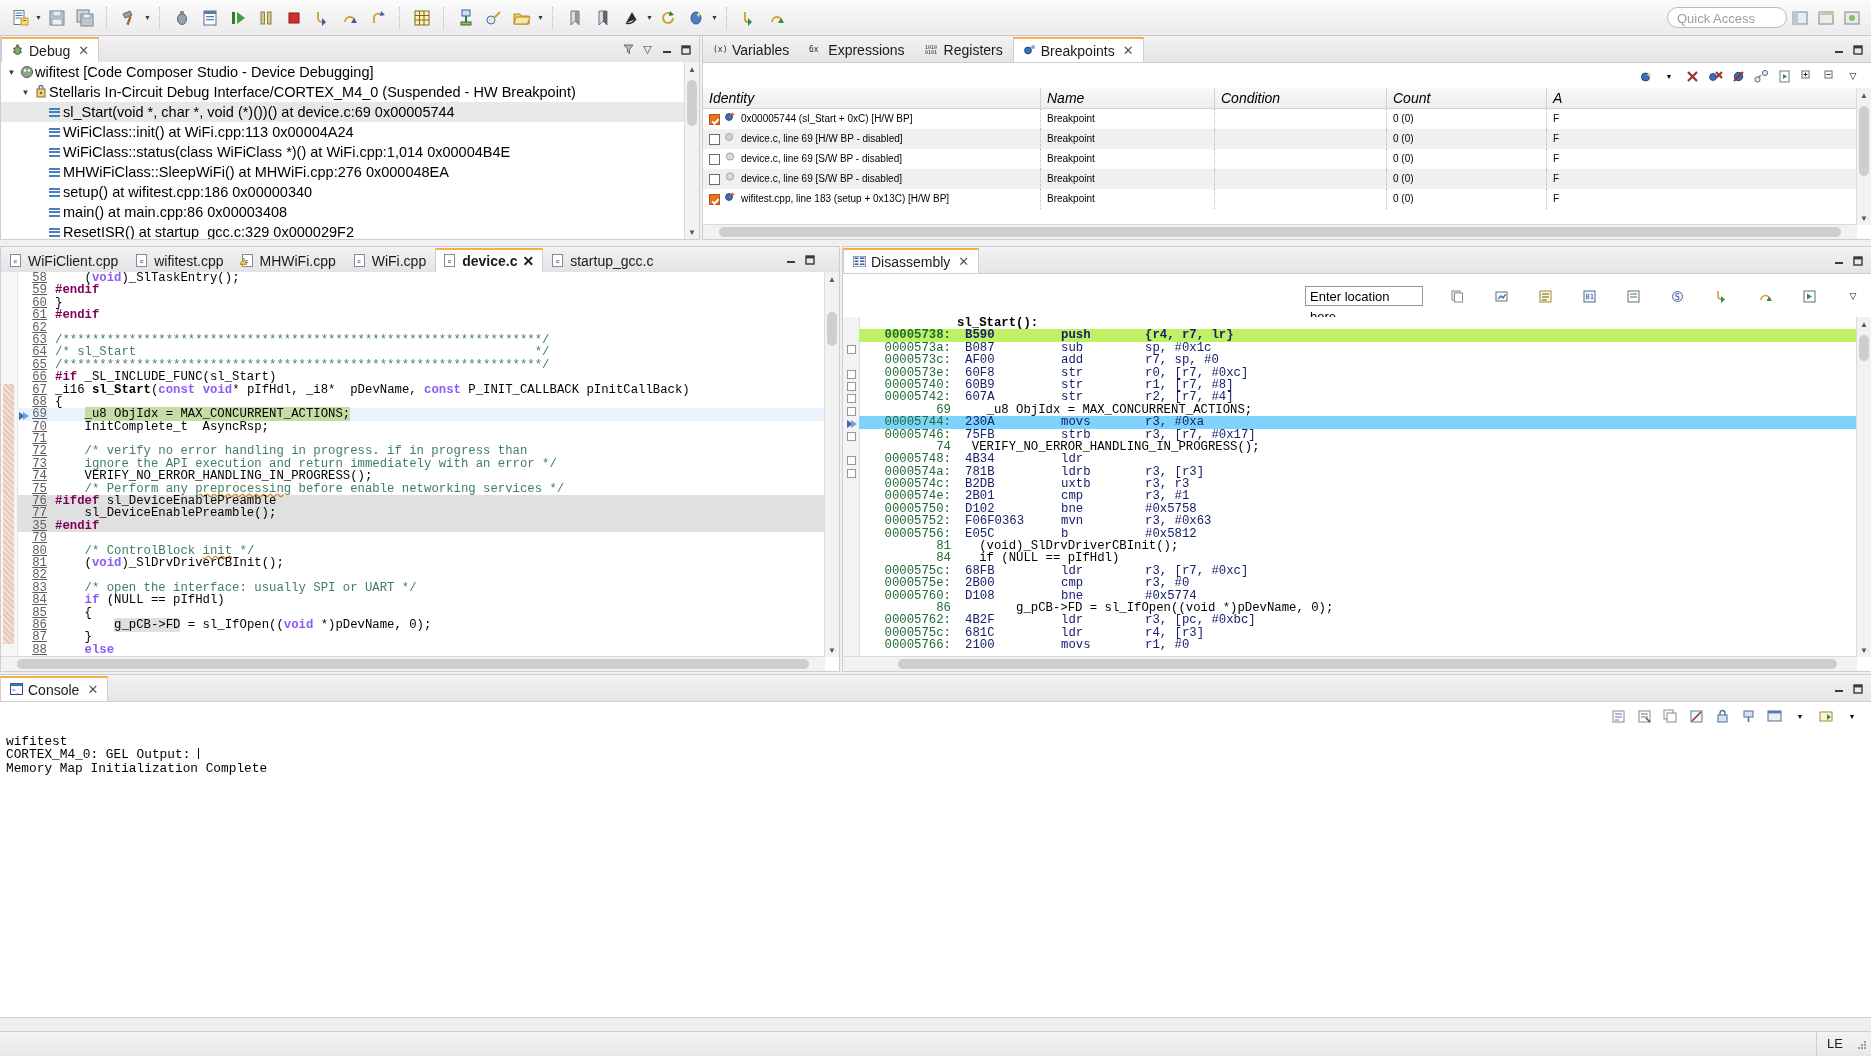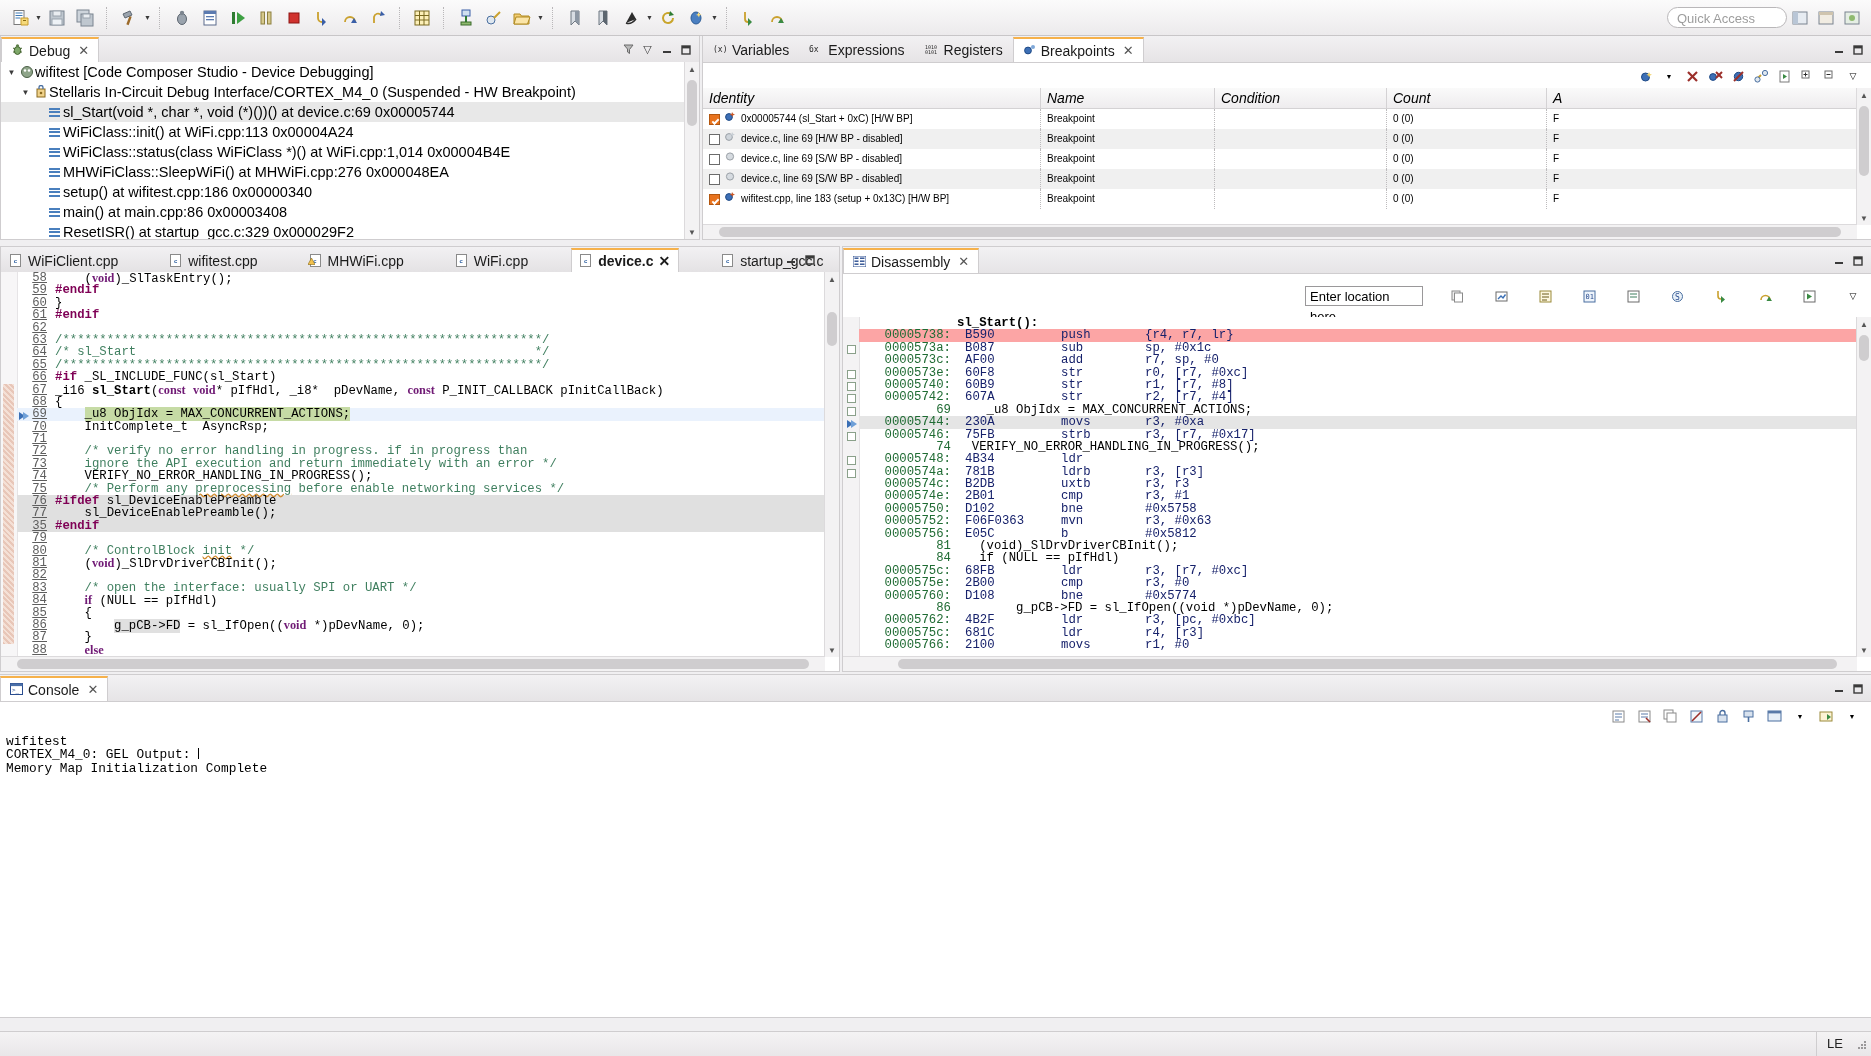--- a/index.html
+++ b/index.html
@@ -113,42 +113,42 @@
       border-left:2px solid #fff;border-bottom:2px solid #fff;transform:rotate(-45deg);}
   .bpico{width:13px;height:13px;flex:0 0 auto;}
   .hscroll{position:absolute;left:0;right:14px;bottom:0;height:14px;background:#f3f2f3;
            border-top:1px solid #dcdadc;}
   .hscroll .thumb{position:absolute;top:2px;bottom:2px;left:16px;right:16px;
            background:#cfcdcf;border-radius:5px;}
 
   
   #editor-panel{left:0;top:246px;width:840px;height:426px;border:1px solid #cfcdcf;}
   .ed-tabbar{height:25px;background:linear-gradient(#f2f1f3,#e4e2e4);
-    border-bottom:1px solid #cfcdcf;display:flex;align-items:flex-end;overflow:hidden;gap:34px;}
+    border-bottom:1px solid #cfcdcf;display:flex;align-items:flex-end;overflow:hidden;}
   .ed-tab{height:24px;display:flex;align-items:center;gap:5px;padding:0 8px;
     font-size:14px;color:#1b1b1b;border:1px solid transparent;border-bottom:none;
     box-sizing:border-box;white-space:nowrap;}
   .ed-tab.active{background:#fff;border-color:#cfcdcf;border-top:2px solid #f6b14b;font-weight:bold;}
   .filico{width:13px;height:14px;position:relative;display:inline-block;flex:0 0 auto;}
   .filico b{position:absolute;left:0;top:0;width:11px;height:13px;background:#fff;
      border:1px solid #8a8a8a;box-sizing:border-box;font-size:6px;color:#2d5fa0;
      text-align:center;line-height:13px;font-weight:bold;}
   #code-area{position:absolute;left:0;right:14px;top:25px;bottom:14px;overflow:hidden;
      background:#fff;}
   #marker-bar{position:absolute;left:0;top:0;bottom:0;width:16px;background:#f7f6f7;
      border-right:1px solid #e6e4e6;}
   .code-line{height:12.4px;display:flex;font-family:"Liberation Mono",monospace;
      font-size:12.3px;line-height:12.4px;white-space:pre;}
   .ln{width:34px;text-align:right;padding-right:4px;color:#5e5e5e;flex:0 0 auto;
       box-sizing:border-box;text-decoration:underline;}
   .ltxt{flex:1;padding-left:4px;}
   .hl-cur{background:#eaf2fd;}
   .hl-sel{background:#c6dba5;}
   .hl-gray{background:#e0e0e0;}
-  .kw{color:#701a75;font-weight:bold;font-family:Liberation Serif, serif;}
+  .kw{color:#8b5cf6;font-weight:bold;}
   .cm{color:#3f7f5f;}
   .pp{color:#7f0055;font-weight:bold;}
   .fn{font-weight:bold;}
   .sq{text-decoration:underline wavy #d08a2a;}
   #ed-hscroll{position:absolute;left:0;right:14px;bottom:0;height:14px;background:#f3f2f3;
      border-top:1px solid #dcdadc;}
   #ed-hscroll .thumb{position:absolute;top:2px;bottom:2px;left:16px;right:16px;
      background:#cfcdcf;border-radius:5px;}
 
   
@@ -158,22 +158,22 @@
      justify-content:flex-end;padding-right:8px;gap:4px;}
   #loc-input{width:118px;height:20px;border:1px solid #9a989a;background:#fff;
      font-size:13px;padding:0 4px;box-sizing:border-box;line-height:20px;color:#000;}
   .da-tb{width:20px;height:20px;display:flex;align-items:center;justify-content:center;margin-left:20px;}
   #disasm-body{position:absolute;left:0;right:14px;top:70px;bottom:14px;overflow:hidden;
      background:#fff;}
   #da-gutter{position:absolute;left:0;top:0;bottom:0;width:16px;background:#f4f3f4;
      border-right:1px solid #e3e1e3;}
   .da-line{height:12.4px;font-family:"Liberation Mono",monospace;font-size:12.3px;
      line-height:12.4px;white-space:pre;display:flex;}
-  .da-line.cur{background:#fca5a5;}
-  .da-line.pc{background:#e5e5e5;}
+  .da-line.cur{background:#bef264;font-weight:bold;}
+  .da-line.pc{background:#7dd3fc;}
   .da-addr{width:92px;text-align:right;color:#1f6b33;flex:0 0 auto;}
   .da-op{width:110px;padding-left:14px;color:#16216b;flex:0 0 auto;box-sizing:border-box;}
   .da-mn{width:84px;color:#16216b;flex:0 0 auto;}
   .da-ar{color:#16216b;flex:1;}
   .da-src{padding-left:6px;color:#000;}
   #da-hscroll{position:absolute;left:0;right:14px;bottom:0;height:14px;background:#f3f2f3;
      border-top:1px solid #dcdadc;}
   #da-hscroll .thumb{position:absolute;top:2px;bottom:2px;left:55px;right:20px;
      background:#cfcdcf;border-radius:5px;}
 

